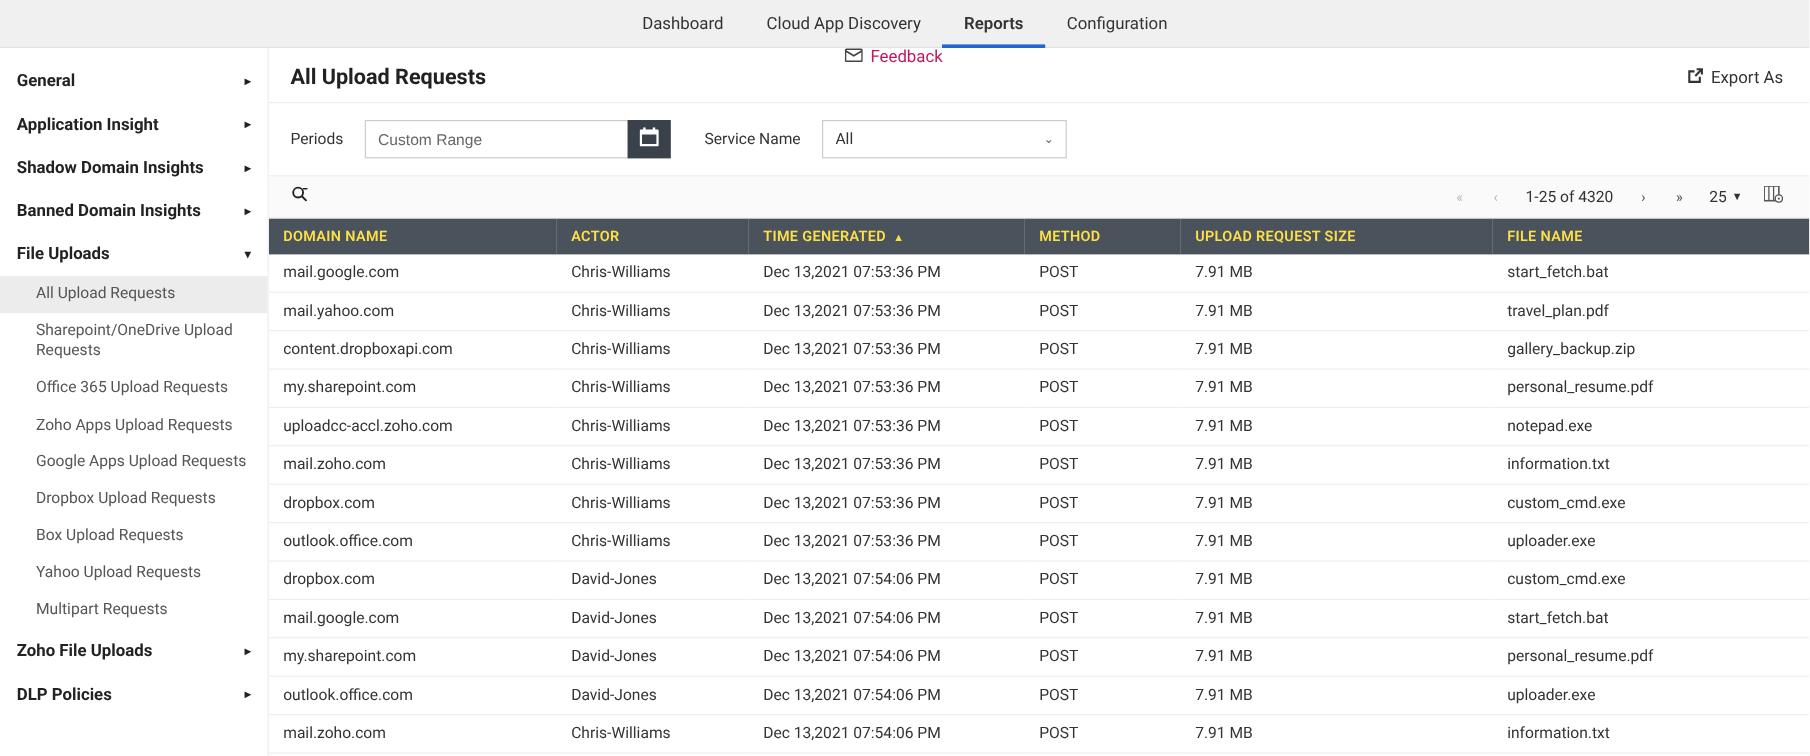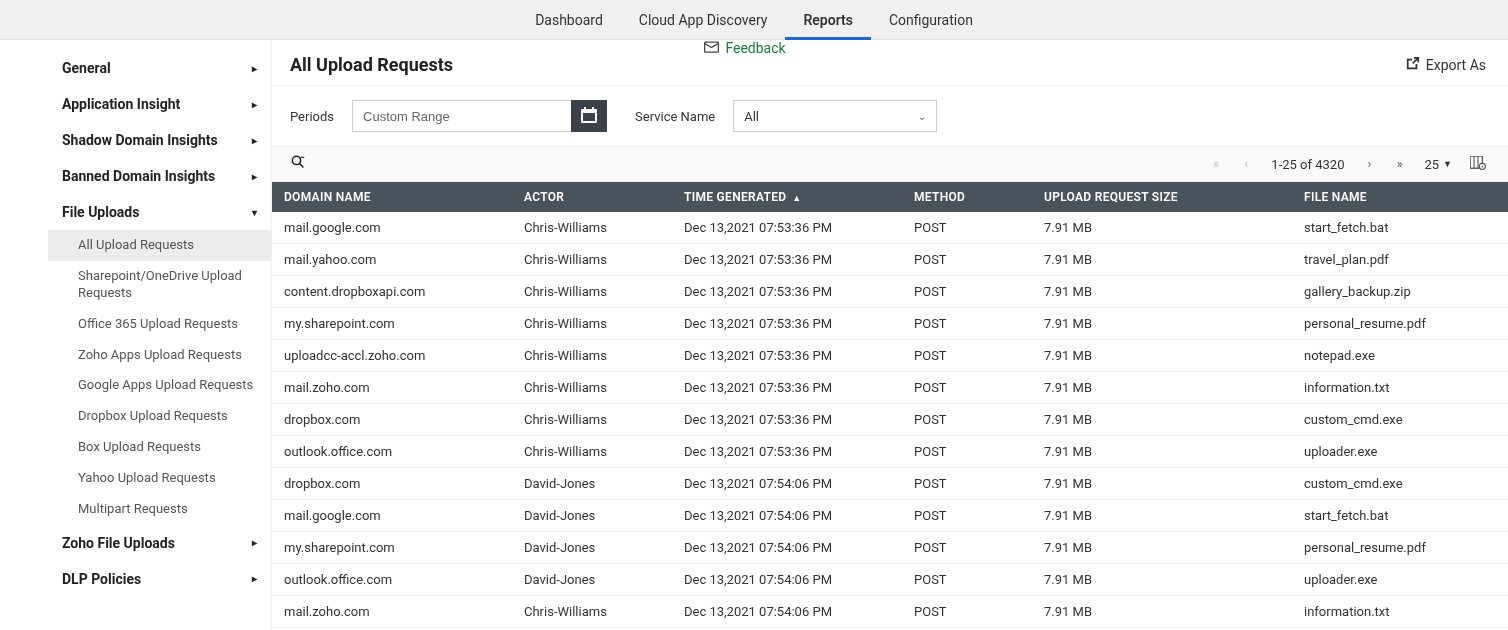--- a/index.html
+++ b/index.html
@@ -35,33 +35,32 @@
     border-bottom: 3px solid #2067d1;
     font-weight: 600;
   }
   .topnav .spacer { flex: 1; }
   .feedback {
     display: flex;
     align-items: center;
     gap: 6px;
     padding-right: 18px;
     cursor: pointer;
-    color: #15803d;
+    color: #be185d;
     font-size: 14px;
   }
   .feedback svg { width: 15px; height: 12px; }
   
   .layout { display: flex; height: calc(630px - 40px); }
   .sidebar {
     width: 224px;
     border-right: 1px solid #eee;
     padding-top: 10px;
     overflow-y: auto;
     background: #fff;
-    margin-left: 48px;
   }
   .side-group {
     display: flex;
     align-items: center;
     justify-content: space-between;
     padding: 10px 14px 10px 14px;
     font-size: 14px;
     font-weight: 700;
     color: #222;
     cursor: pointer;
@@ -211,21 +210,21 @@
   .table-wrap {
     flex: 1;
     overflow: auto;
   }
   table {
     width: 100%;
     border-collapse: collapse;
   }
   thead th {
     background: #4a525c;
-    color: #ffffff;
+    color: #fde047;
     font-size: 12px;
     font-weight: 600;
     text-align: left;
     padding: 8px 12px;
     letter-spacing: 0.3px;
   }
   thead th .sort-ind {
     margin-left: 6px;
     font-size: 9px;
   }

